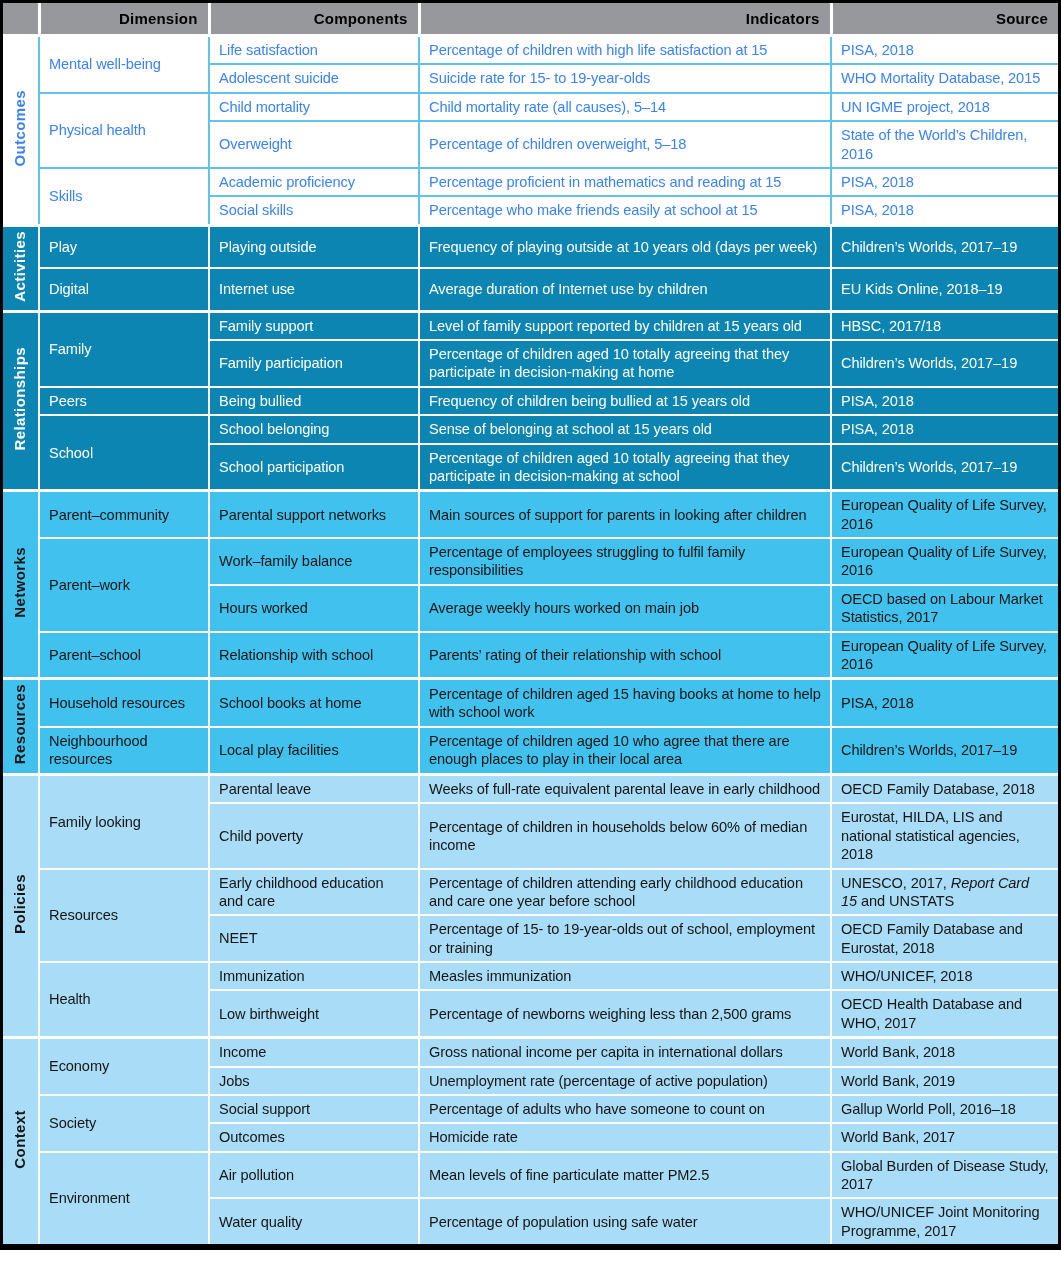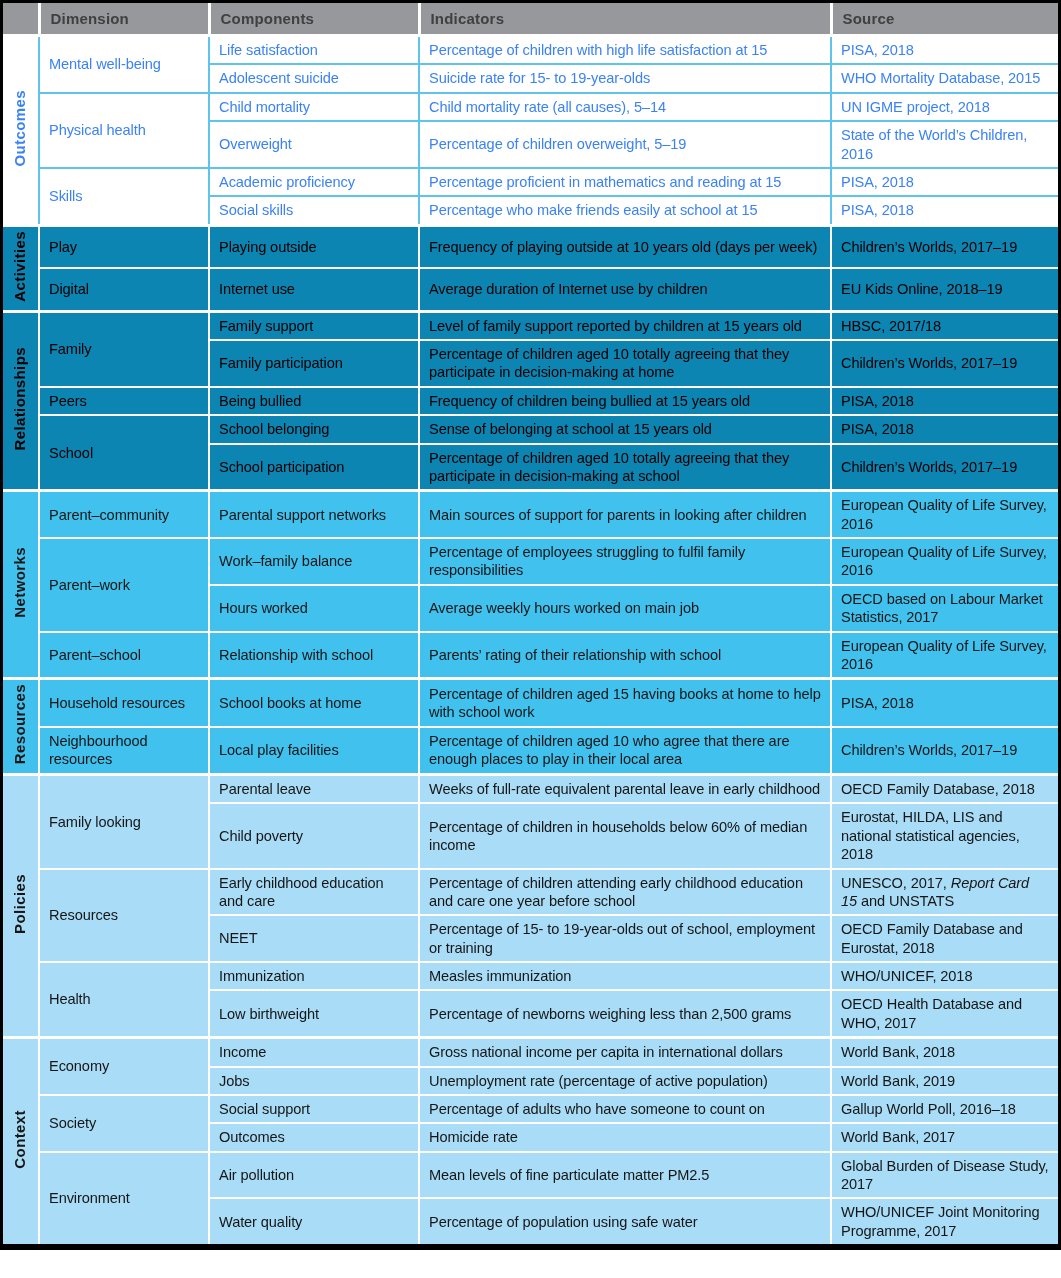--- a/index.html
+++ b/index.html
@@ -12,40 +12,40 @@
     background:#fff;
   }
   table{border-collapse:collapse;table-layout:fixed;width:1055px;}
   col.c-cat{width:36px;}
   col.c-dim{width:170px;}
   col.c-comp{width:210px;}
   col.c-ind{width:412px;}
   col.c-src{width:227px;}
 
   th{
-    background:#97989c;color:#404040;
+    background:#97989c;color:#000000;
     font-size:15px;font-weight:bold;letter-spacing:.2px;
-    text-align:left;vertical-align:middle;
+    text-align:right;vertical-align:middle;
     padding:7px 10px;
     border:none;border-right:3px solid #fff;
   }
   th:last-child{border-right:none;}
 
   td{
     font-size:14.6px;line-height:1.26;letter-spacing:-0.1px;
     vertical-align:middle;text-align:left;
     padding:4px 9px;
     border:none;border-top:2px solid #fff;border-right:2px solid #fff;
     word-wrap:break-word;
   }
   td.source-cell{border-right:none;}
 
   
   tr.theme-white td{background:#ffffff;color:#3b82f6;border-color:#5fc3ea;}
-  tr.theme-dark td{background:#0d85b2;color:#000000;border-color:#ffffff;}
+  tr.theme-dark td{background:#0d85b2;color:#ffffff;border-color:#ffffff;}
   tr.theme-medium td{background:#41c2ee;color:#161616;border-color:#ffffff;}
   tr.theme-light td{background:#a9dcf6;color:#161616;border-color:#ffffff;}
 
   tr.section-start td{border-top:3px solid #ffffff;}
 
   td.cat-cell{text-align:center;padding:4px 2px;}
   .cat-label{
     display:inline-block;
     writing-mode:vertical-rl;
     transform:rotate(180deg);
@@ -91,21 +91,21 @@
           <td class="source-cell">WHO Mortality Database, 2015</td>
         </tr>
         <tr class="theme-white">
           <td class="dim-cell" rowspan="2">Physical health</td>
           <td class="comp-cell">Child mortality</td>
           <td class="ind-cell">Child mortality rate (all causes), 5–14</td>
           <td class="source-cell">UN IGME project, 2018</td>
         </tr>
         <tr class="theme-white">
           <td class="comp-cell">Overweight</td>
-          <td class="ind-cell">Percentage of children overweight, 5–19</td>
+          <td class="ind-cell">Percentage of children overweight, 5–18</td>
           <td class="source-cell">State of the World’s Children, 2016</td>
         </tr>
         <tr class="theme-white">
           <td class="dim-cell" rowspan="2">Skills</td>
           <td class="comp-cell">Academic proficiency</td>
           <td class="ind-cell">Percentage proficient in mathematics and reading at 15</td>
           <td class="source-cell">PISA, 2018</td>
         </tr>
         <tr class="theme-white">
           <td class="comp-cell">Social skills</td>

